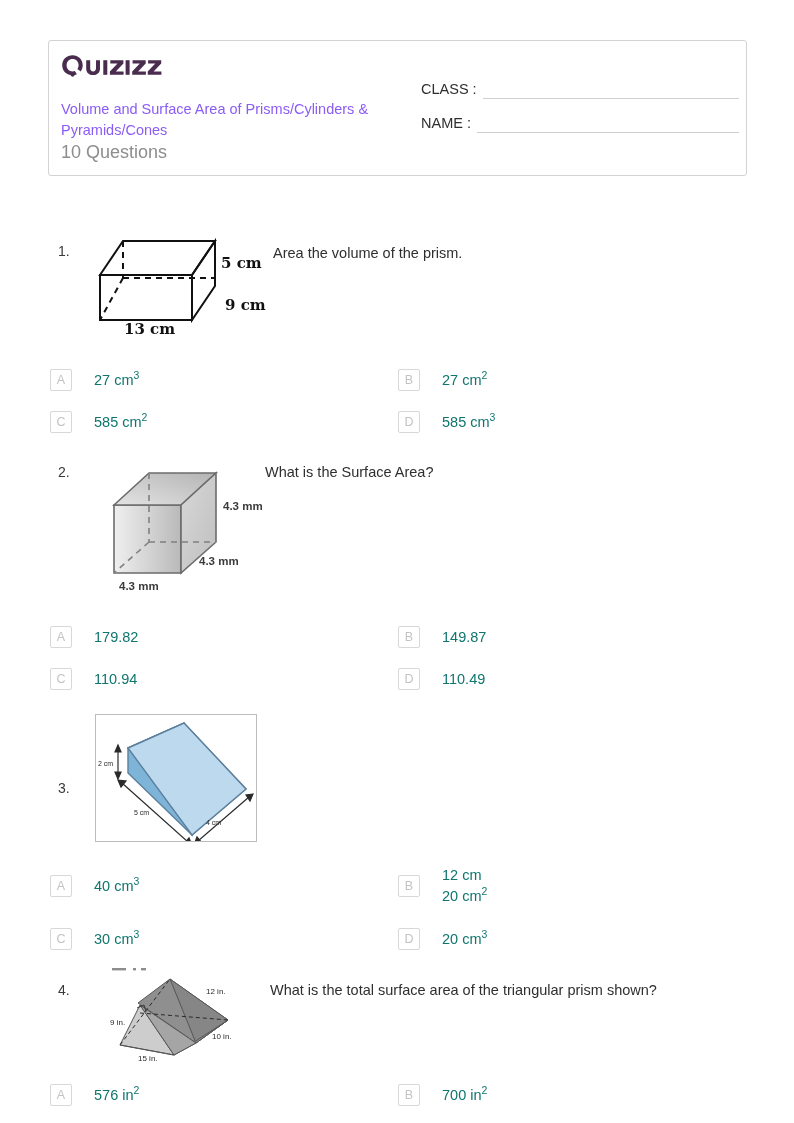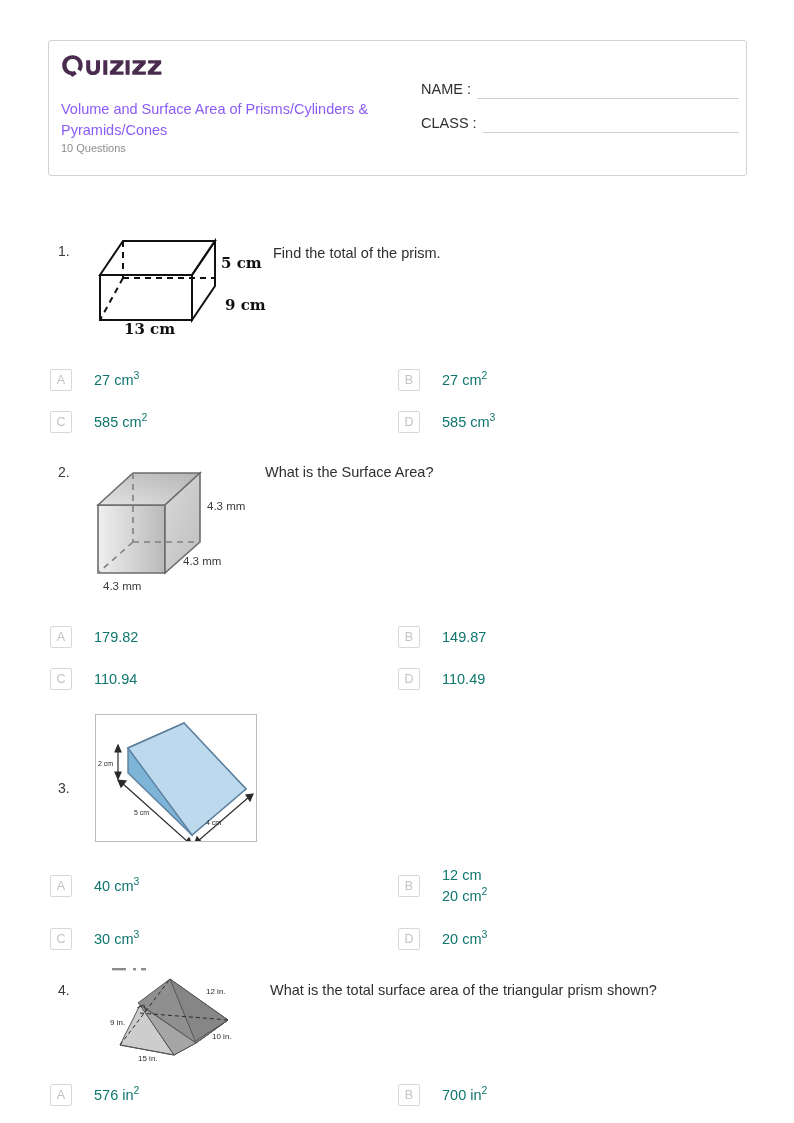--- a/index.html
+++ b/index.html
@@ -34,21 +34,21 @@
   }
   .quiz-title {
     margin-top: 16px;
     font-size: 14.5px;
     line-height: 21px;
     color: #8b5cf6;
     width: 355px;
   }
   .quiz-count {
     margin-top: 1px;
-    font-size: 11px;
+    font-size: 18px;
     color: #8d8d8d;
   }
   .header-right {
     position: absolute; left: 372px; top: 26px; width: 318px;
   }
   .field-row {
     display: flex; align-items: flex-end;
     height: 32px;
     margin-bottom: 2px;
   }
@@ -129,33 +129,33 @@
             <path d="M87.1 6.2h13.1v3.3l-7.6 7.9h7.8v3.4H86.7v-3.3l7.6-7.9h-7.2V6.2z"></path>
           </g>
         </svg>
       </div>
       <div class="quiz-title">Volume and Surface Area of Prisms/Cylinders &amp; Pyramids/Cones</div>
       <div class="quiz-count">10 Questions</div>
     </div>
 
     <div class="header-right">
       <div class="field-row">
+        <span class="field-label">CLASS :</span>
+        <span class="field-line"></span>
+      </div>
+      <div class="field-row">
         <span class="field-label">NAME :</span>
         <span class="field-line"></span>
       </div>
-      <div class="field-row">
-        <span class="field-label">CLASS :</span>
-        <span class="field-line"></span>
-      </div>
     </div>
   </div>
 
   <div class="question">
     <div class="qnum" style="top:243px;">1.</div>
-    <div class="qtext" style="left:273px; top:243px; width:440px;">Find the total of the prism.</div>
+    <div class="qtext" style="left:273px; top:243px; width:440px;">Area the volume of the prism.</div>
 
     <div class="figure" style="left:95px; top:228px;">
       <svg width="175" height="110" viewBox="0 0 175 110">
         <g fill="none" stroke="#111" stroke-width="2">
 
           <rect x="5" y="47" width="92" height="45"></rect>
 
           <polygon points="5,47 28,13 120,13 97,47"></polygon>
 
           <polygon points="97,47 120,13 120,58 97,92"></polygon>
@@ -186,21 +186,21 @@
     <div class="opt" style="left:398px; top:411px;">
       <span class="opt-letter">D</span>
       <span class="opt-text"><span>585 cm</span><sup>3</sup></span>
     </div>
   </div>
 
   <div class="question">
     <div class="qnum" style="top:464px;">2.</div>
     <div class="qtext" style="left:265px; top:462px; width:440px;">What is the Surface Area?</div>
 
-    <div class="figure" style="left:90px; top:460px;">
+    <div class="figure" style="left:106px; top:460px;font-weight:bold;">
       <svg width="180" height="135" viewBox="0 0 180 135">
         <defs>
           <linearGradient id="gFront" x1="0" y1="0" x2="1" y2="0">
             <stop offset="0%" stop-color="#efefef"></stop>
             <stop offset="55%" stop-color="#d2d2d2"></stop>
             <stop offset="100%" stop-color="#b9b9b9"></stop>
           </linearGradient>
           <linearGradient id="gTop" x1="0" y1="1" x2="1" y2="0">
             <stop offset="0%" stop-color="#e3e3e3"></stop>
             <stop offset="100%" stop-color="#b4b4b4"></stop>

